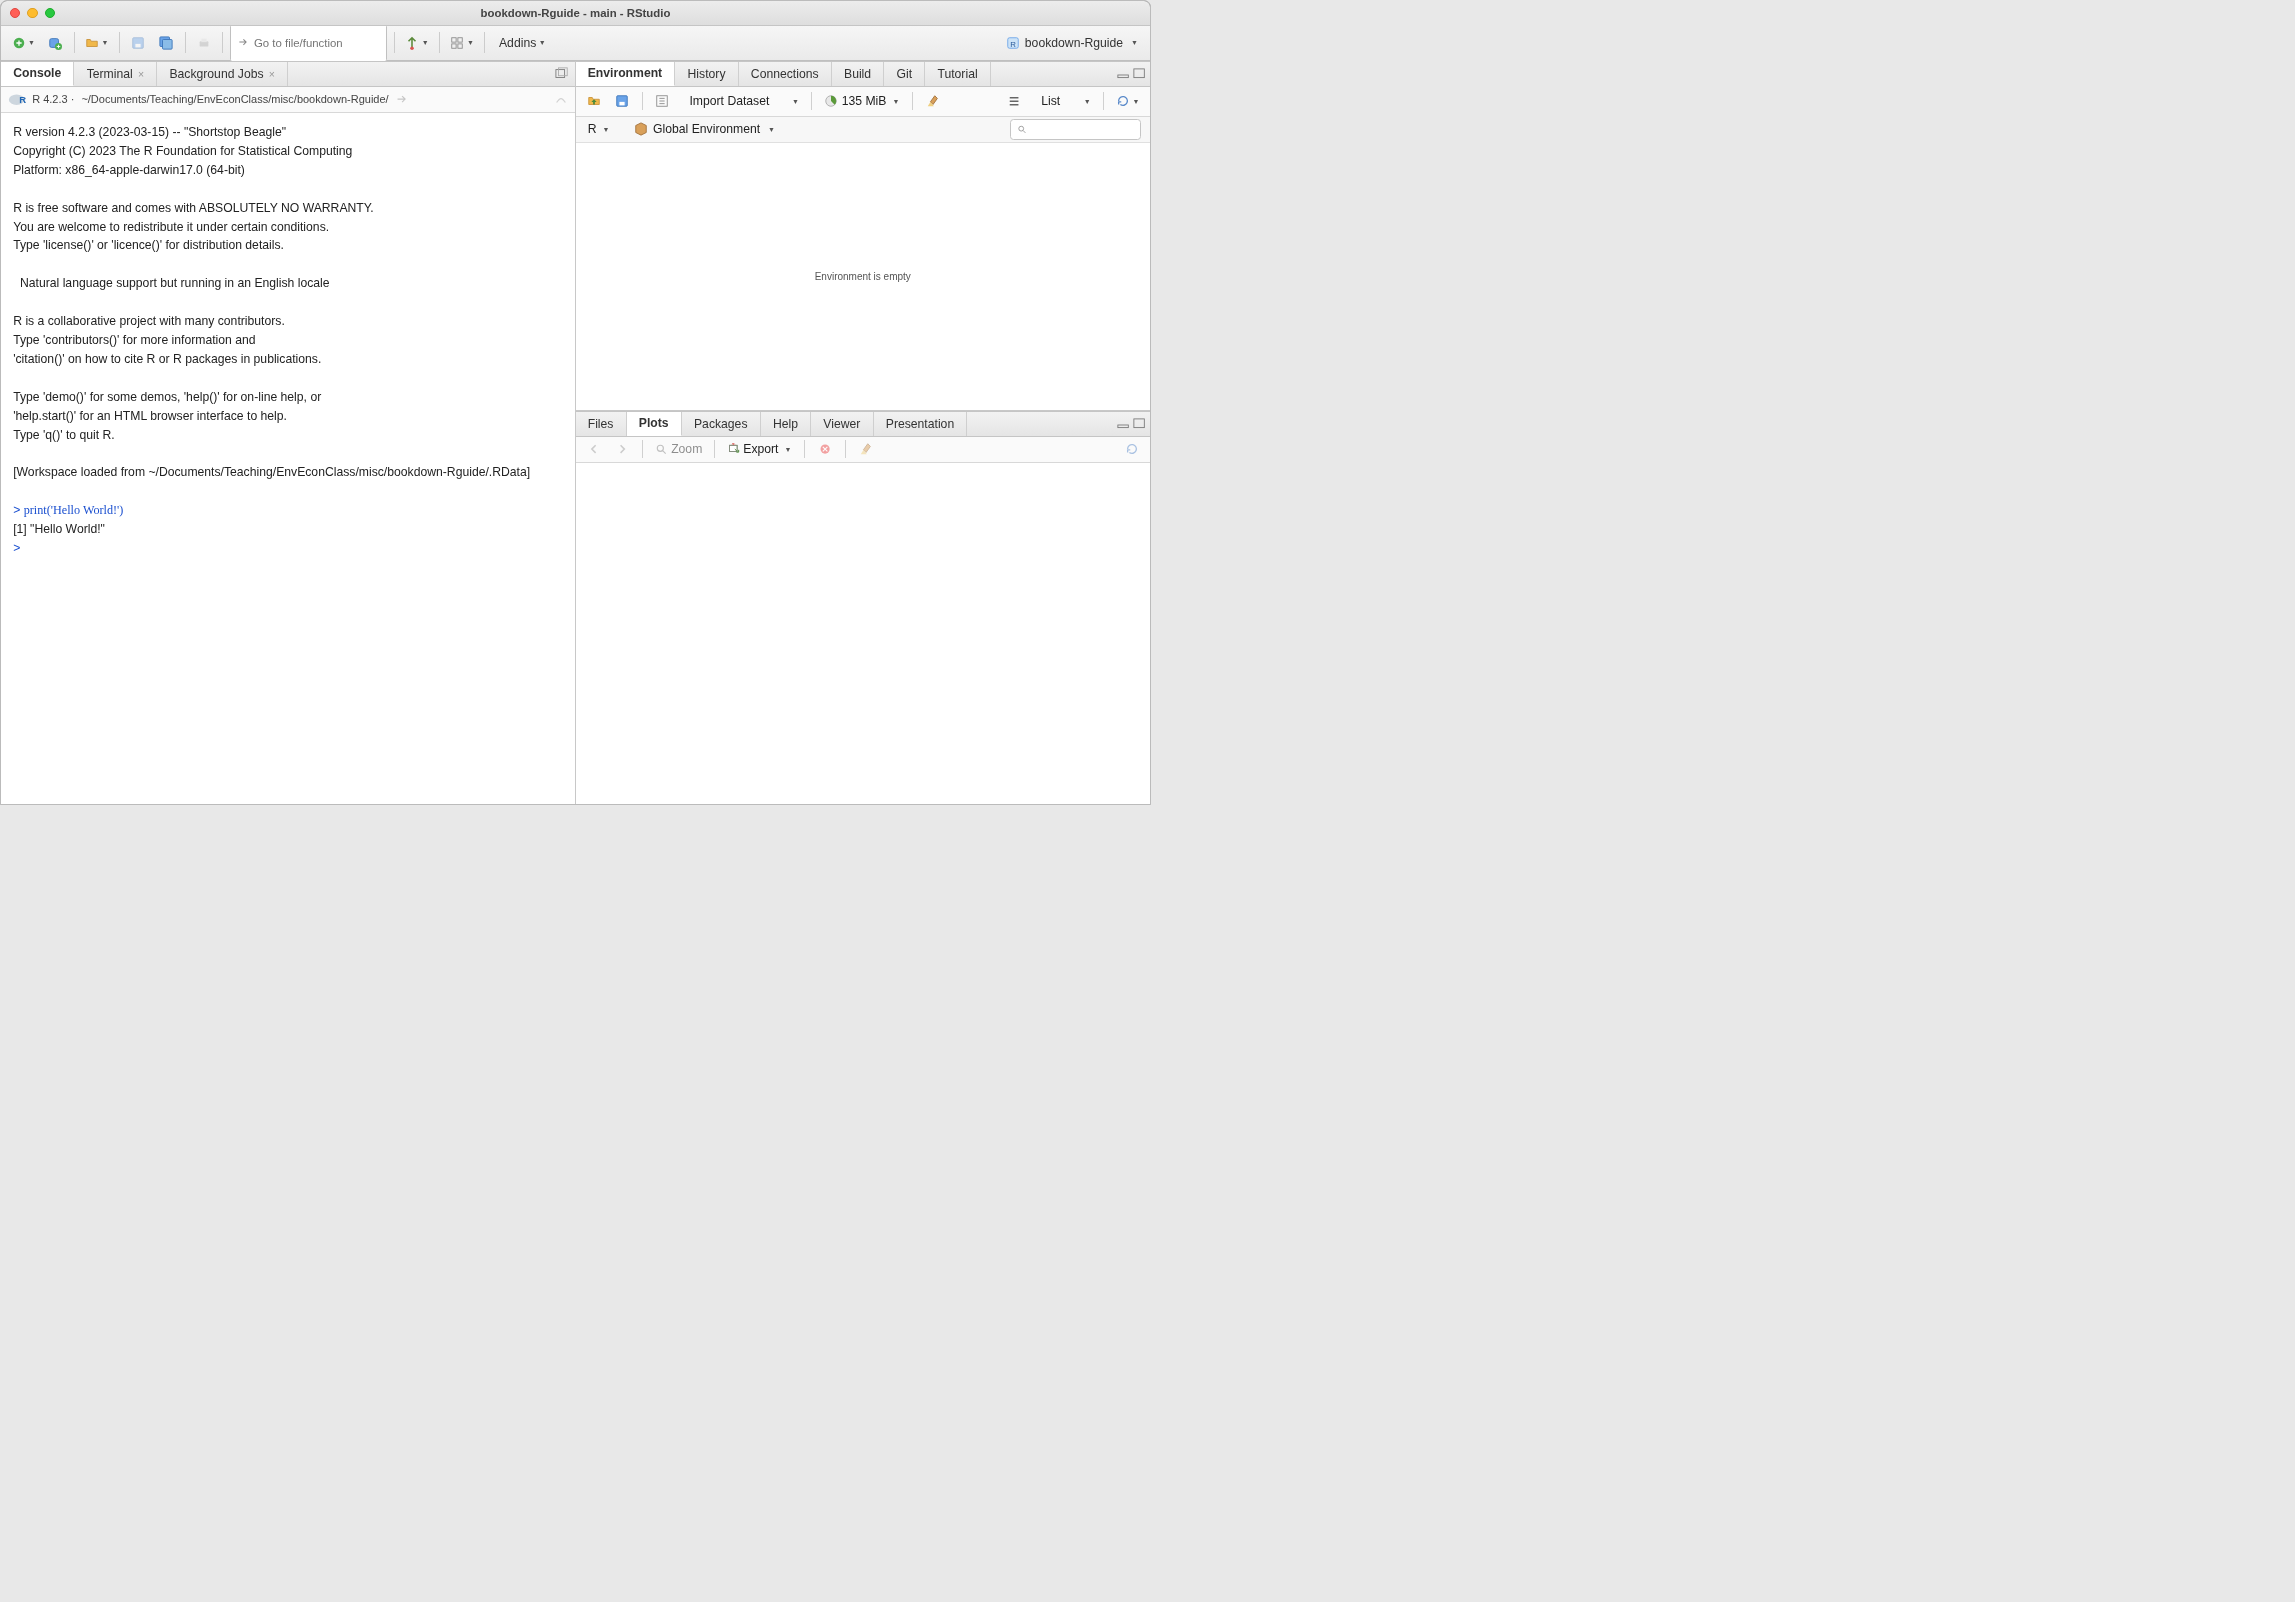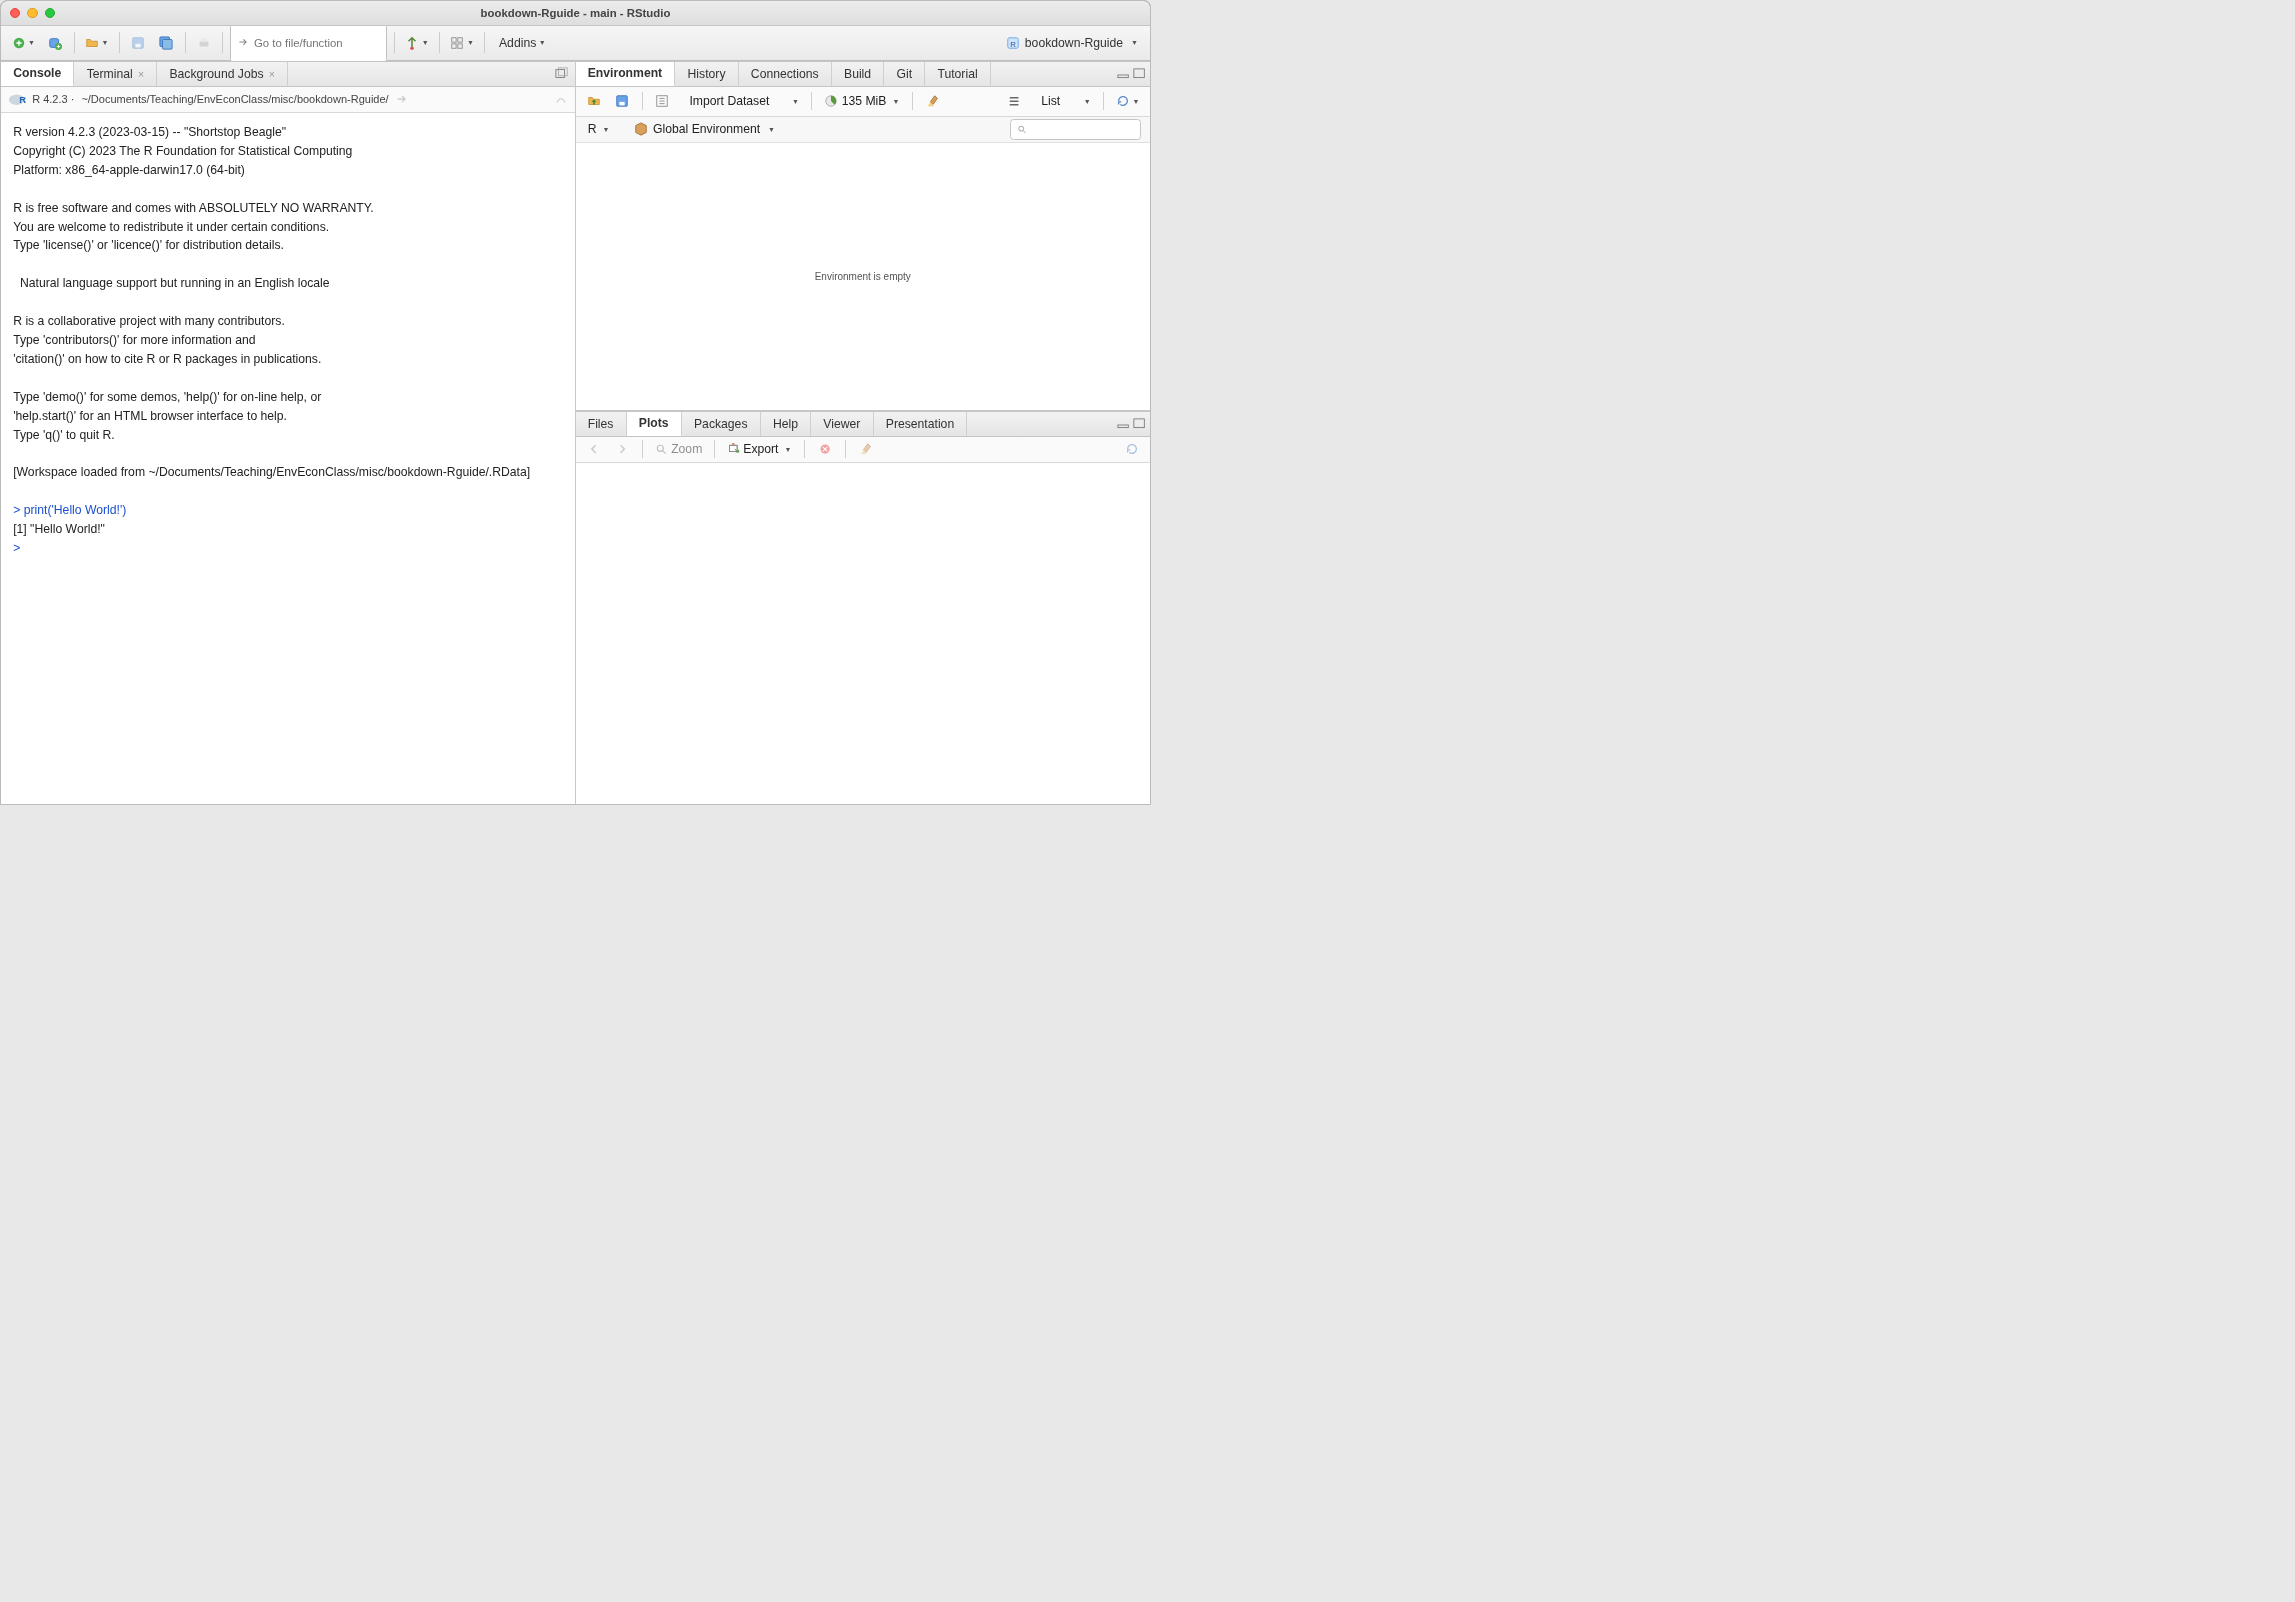--- a/index.html
+++ b/index.html
@@ -28,21 +28,21 @@
 .tab { padding: 0 12.2px; display: flex; align-items: center; font-size: 12.2px; color: #333; cursor: pointer; border-right: 0.9px solid #cfcfcf; gap: 5.2px; }
 .tab.active { background: #fff; font-weight: 600; border-bottom: 0.9px solid #fff; }
 .tab .close { color: #999; font-size: 10.5px; }
 .tab-spacer { flex: 1; }
 .tab-corner { display: flex; align-items: center; padding: 0 5.2px; gap: 3.5px; }
 .pane-toolbar { height: 26px; background: #fafafa; border-bottom: 0.9px solid #d8d8d8; display: flex; align-items: center; padding: 0 7px; gap: 5.2px; font-size: 12.2px; }
 .pane-toolbar .sep { width: 0.9px; height: 17.5px; background: #d0d0d0; margin: 0 3.5px; }
 .console-path { font-size: 11px; color: #444; display: flex; align-items: center; gap: 7px; }
 .console-body { flex: 1; background: #fff; padding: 10.5px 12.2px; font-family: "Menlo","Consolas",monospace; font-size: 12.2px; line-height: 1.55; white-space: pre-wrap; overflow: auto; }
 .console-body .prompt { color: #1a4fcf; }
-.console-body .cmd { color: #1a4fcf; }
+.console-body .cmd { color: #1a4fcf; font-family: Liberation Serif, serif; }
 .env-toolbar { height: 30px; }
 .env-scope-bar { height: 26px; background: #f7f7f7; border-bottom: 0.9px solid #e0e0e0; display: flex; align-items: center; padding: 0 8.7px; gap: 8.7px; font-size: 12.2px; }
 .env-body { flex: 1; display: flex; align-items: center; justify-content: center; color: #555; font-size: 10px; background: #fff; }
 .right-col { display: grid; grid-template-rows: 350px 1fr; }
 .search-box { display: flex; align-items: center; background: #fff; border: 0.9px solid #c5c5c5; border-radius: 3.5px; height: 21px; width: 131px; padding: 0 5.2px; }
 .search-box input { border: none; outline: none; width: 100%; font-size: 11.4px; }
 .icon-svg { width: 14px; height: 14px; }
 .win-icons { display: flex; gap: 3.5px; align-items: center; }
 svg.green { color: #3c9a3c; }
 </style>

